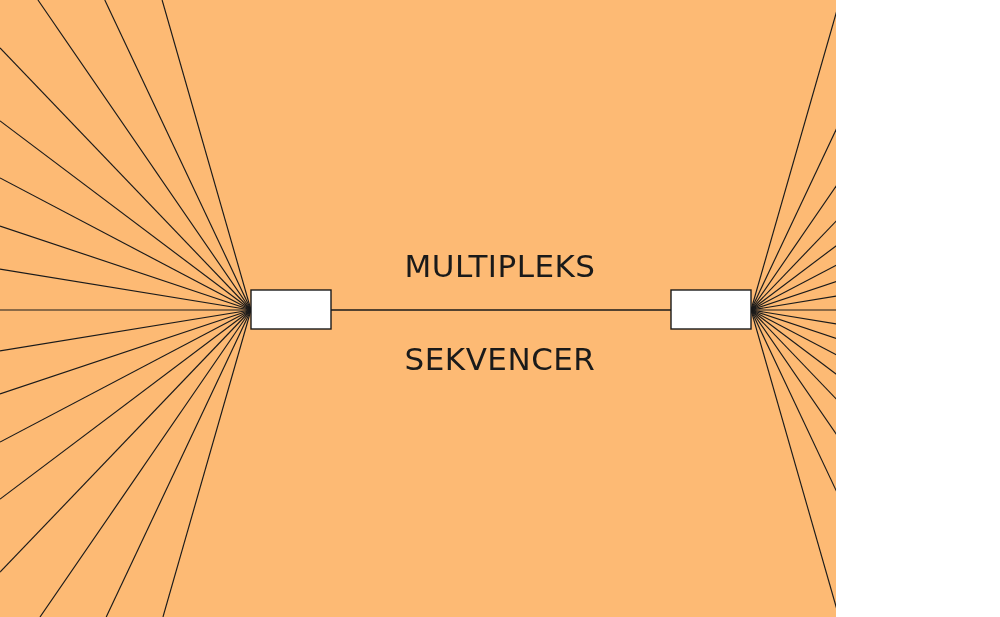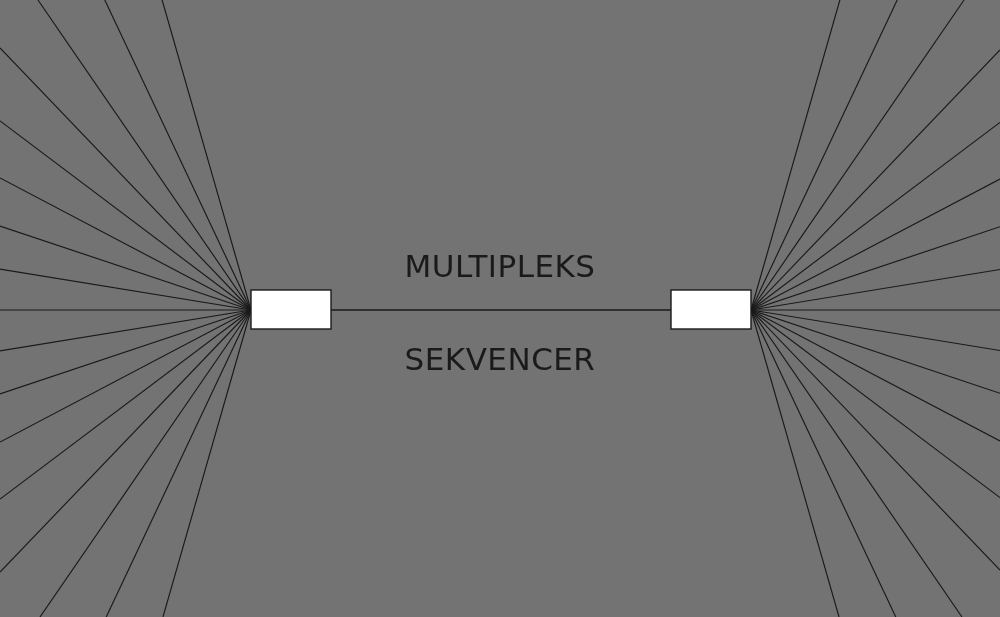--- a/index.html
+++ b/index.html
@@ -5,23 +5,23 @@
   html, body {
     margin: 0;
     padding: 0;
     background: #ffffff;
   }
   body {
     font-family: "DejaVu Sans", sans-serif;
   }
   #diagram-root {
     position: relative;
-    width: 1000px;
+    width: 836px;
     height: 617px;
-    background: #737373;
+    background: #fdba74;
     overflow: hidden;
   }
   #diagram-svg {
     display: block;
     width: 1000px;
     height: 617px;
   }
   .fan-line {
     stroke: #1a1a1a;
     stroke-width: 1.15;

